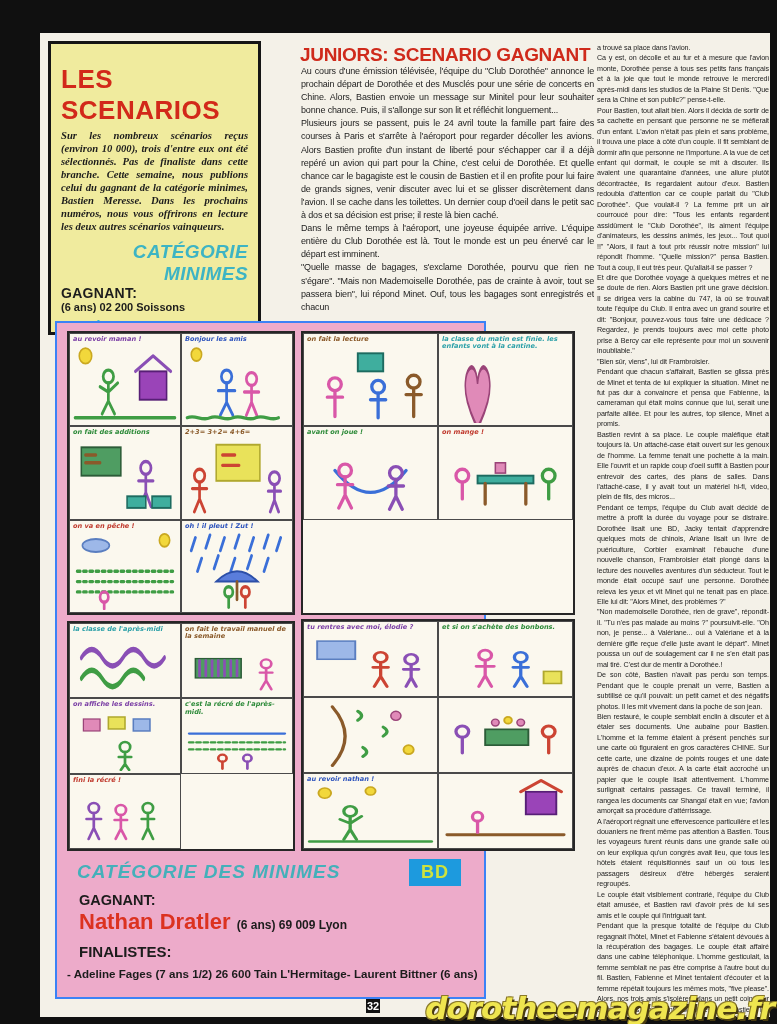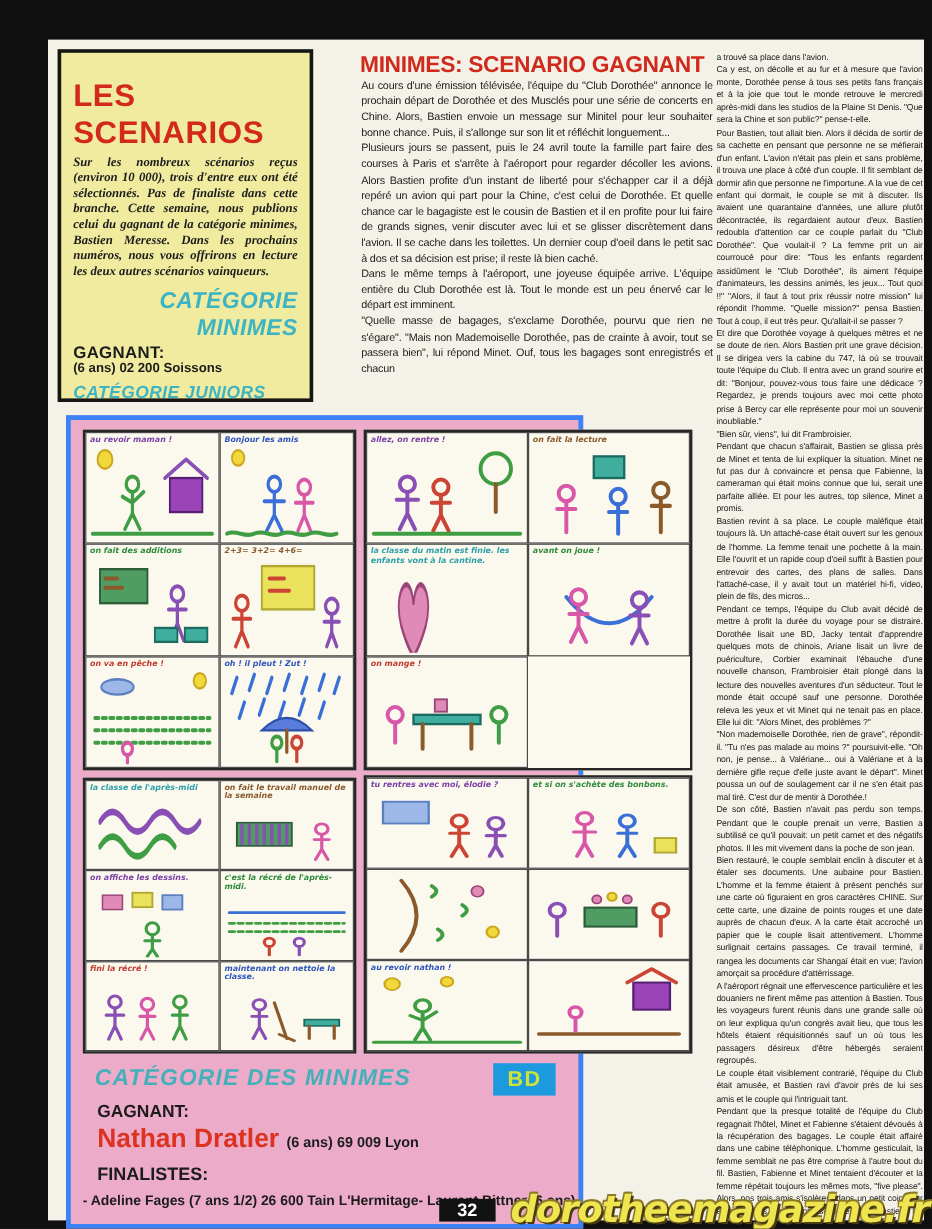--- a/index.html
+++ b/index.html
@@ -26,22 +26,22 @@
   
   .headline{position:absolute;left:260px;top:11px;font-size:19px;font-weight:bold;
         color:#cf2a1b;letter-spacing:-.3px;white-space:nowrap;}
   .col1{position:absolute;left:261px;top:32px;width:293px;height:273px;overflow:hidden;
         font-size:9px;line-height:13.1px;letter-spacing:-.15px;color:#1d1d1d;text-align:justify;}
   .col2{position:absolute;left:557px;top:10px;width:172px;height:976px;overflow:hidden;
         font-size:7.2px;line-height:10.45px;letter-spacing:-.1px;color:#1d1d1d;text-align:justify;}
   .col1 p,.col2 p{margin:0;}
 
   
-  .pinkbox{position:absolute;left:15px;top:313px;width:431px;height:678px;background:#edabca;
-        border:4px solid #3b82f6;box-sizing:border-box;}
+  .pinkbox{position:absolute;left:15px;top:288px;width:431px;height:678px;background:#edabca;
+        border:2px solid #3b82f6;box-sizing:border-box;}
   .drawing{position:absolute;background:#fbf8ee;border:2px solid #262626;
         display:grid;grid-template-columns:1fr 1fr;box-sizing:border-box;}
   .dr-tl{left:10px;top:8px;width:228px;height:284px;grid-template-rows:1fr 1fr 1fr;}
   .dr-tr{left:244px;top:8px;width:274px;height:284px;grid-template-rows:1fr 1fr 1fr;}
   .dr-bl{left:10px;top:298px;width:228px;height:230px;grid-template-rows:1fr 1fr 1fr;}
   .dr-br{left:244px;top:296px;width:274px;height:232px;grid-template-rows:1fr 1fr 1fr;}
   .panel{border:1px solid #4a4a4a;display:flex;flex-direction:column;min-height:0;min-width:0;
         padding:2px 3px;overflow:hidden;}
   .caption{flex:none;font-size:6.6px;line-height:7.4px;font-style:italic;font-weight:bold;
         font-family:"DejaVu Sans",sans-serif;}
@@ -68,21 +68,21 @@
         color:#cfe23c;font-size:18px;font-weight:bold;display:flex;align-items:center;
         justify-content:center;letter-spacing:1px;}
   .bd-gagnant{position:absolute;left:22px;top:569px;font-size:14.5px;font-weight:bold;color:#1c1c1c;}
   .bd-winner{position:absolute;left:22px;top:586px;font-size:22px;font-weight:bold;color:#dc3220;}
   .bd-winner .details{font-size:12px;color:#1c1c1c;}
   .bd-final-label{position:absolute;left:22px;top:620px;font-size:15px;font-weight:bold;color:#1c1c1c;}
   .bd-finalists{position:absolute;left:10px;top:644px;font-size:11.6px;font-weight:bold;color:#1c1c1c;}
 
   
   .page-num{position:absolute;left:366px;top:999px;background:#121212;color:#fff;
-        font-size:15px;font-weight:bold;padding:1px 15px;}
+        font-size:11px;font-weight:bold;padding:1px 1px;}
   .watermark{position:absolute;right:3px;bottom:-2px;font-family:"DejaVu Sans",sans-serif;
         font-size:31px;font-weight:bold;font-style:italic;color:#efe54f;letter-spacing:-1px;
         text-shadow:2px 2px 0 #4a3c10,-1px -1px 0 #8a7a2a,1px -1px 0 #8a7a2a,-1px 1px 0 #8a7a2a;
         white-space:nowrap;}
 </style>
 </head>
 <body>
 
 <div class="stage">
   <div class="sheet">
@@ -99,21 +99,21 @@
 
       <div class="cat-block cat-rest">
         <div class="cat-label">CATÉGORIE JUNIORS</div>
         <div class="gagnant">GAGNANT:</div>
         <div><span class="winner-small">Corinne Lespagnol</span>
              <span class="details">(12 ans) 91 720 Valpuiseaux</span></div>
       </div>
 
     </div>
 
-    <div class="headline">MINIMES: SCENARIO GAGNANT</div>
+    <div class="headline">JUNIORS: SCENARIO GAGNANT</div>
     <div class="col1">
       <p>Au cours d'une émission télévisée, l'équipe du "Club Dorothée" annonce le prochain départ de Dorothée et des Musclés pour une série de concerts en Chine. Alors, Bastien envoie un message sur Minitel pour leur souhaiter bonne chance. Puis, il s'allonge sur son lit et réfléchit longuement...</p>
       <p>Plusieurs jours se passent, puis le 24 avril toute la famille part faire des courses à Paris et s'arrête à l'aéroport pour regarder décoller les avions. Alors Bastien profite d'un instant de liberté pour s'échapper car il a déjà repéré un avion qui part pour la Chine, c'est celui de Dorothée. Et quelle chance car le bagagiste est le cousin de Bastien et il en profite pour lui faire de grands signes, venir discuter avec lui et se glisser discrètement dans l'avion. Il se cache dans les toilettes. Un dernier coup d'oeil dans le petit sac à dos et sa décision est prise; il reste là bien caché.</p>
       <p>Dans le même temps à l'aéroport, une joyeuse équipée arrive. L'équipe entière du Club Dorothée est là. Tout le monde est un peu énervé car le départ est imminent.</p>
       <p>"Quelle masse de bagages, s'exclame Dorothée, pourvu que rien ne s'égare". "Mais non Mademoiselle Dorothée, pas de crainte à avoir, tout se passera bien", lui répond Minet. Ouf, tous les bagages sont enregistrés et chacun</p>
     </div>
     <div class="col2">
       <p>a trouvé sa place dans l'avion.</p>
       <p>Ca y est, on décolle et au fur et à mesure que l'avion monte, Dorothée pense à tous ses petits fans français et à la joie que tout le monde retrouve le mercredi après-midi dans les studios de la Plaine St Denis. "Que sera la Chine et son public?" pense-t-elle.</p>
       <p>Pour Bastien, tout allait bien. Alors il décida de sortir de sa cachette en pensant que personne ne se méfierait d'un enfant. L'avion n'était pas plein et sans problème, il trouva une place à côté d'un couple. Il fit semblant de dormir afin que personne ne l'importune. A la vue de cet enfant qui dormait, le couple se mit à discuter. Ils avaient une quarantaine d'années, une allure plutôt décontractée, ils regardaient autour d'eux. Bastien redoubla d'attention car ce couple parlait du "Club Dorothée". Que voulait-il ? La femme prit un air courroucé pour dire: "Tous les enfants regardent assidûment le "Club Dorothée", ils aiment l'équipe d'animateurs, les dessins animés, les jeux... Tout quoi !!" "Alors, il faut à tout prix réussir notre mission" lui répondit l'homme. "Quelle mission?" pensa Bastien. Tout à coup, il eut très peur. Qu'allait-il se passer ?</p>
@@ -214,36 +214,20 @@
             <g class="d s-red">
                 <circle cx="58" cy="48" r="4"></circle>
                 <path d="M58 52v8"></path>
               </g>
           </svg>
         </div>
       </div>
 
       <div class="drawing dr-tr">
         <div class="panel">
-          <div class="caption cap-purple">allez, on rentre !</div>
-          <svg viewBox="0 0 100 62" preserveAspectRatio="none">
-            <circle cx="82" cy="16" r="10" class="d s-green" fill="#bfe07a"></circle>
-            <path d="M82 26v18" class="d s-brown"></path>
-            <g class="d s-purple">
-                <circle cx="24" cy="26" r="5"></circle>
-                <path d="M24 31v14M17 36h14M24 45l-5 10M24 45l5 10"></path>
-              </g>
-            <g class="d s-red">
-                <circle cx="46" cy="28" r="5"></circle>
-                <path d="M46 33v13M40 38h12M46 46l-5 10M46 46l5 10"></path>
-              </g>
-            <path d="M2 58h96" class="d s-green"></path>
-          </svg>
-        </div>
-        <div class="panel">
           <div class="caption cap-brown">on fait la lecture</div>
           <svg viewBox="0 0 100 62" preserveAspectRatio="none">
             <rect x="40" y="8" width="20" height="14" class="f-desk"></rect>
             <g class="d s-pink">
                 <circle cx="22" cy="32" r="5"></circle>
                 <path d="M22 37v12M16 42h12M22 49v8"></path>
               </g>
             <g class="d s-blue">
                 <circle cx="56" cy="34" r="5"></circle>
                 <path d="M56 39v12M50 44h12M56 51v7"></path>
@@ -346,32 +330,20 @@
                 <path d="M20 29v15M13 35h14M20 44l-5 11M20 44l5 11"></path>
               </g>
             <g class="d s-pink">
                 <circle cx="46" cy="26" r="5"></circle>
                 <path d="M46 31v14M40 36h12M46 45l-5 10M46 45l5 10"></path>
               </g>
             <g class="d s-green">
                 <circle cx="72" cy="24" r="5"></circle>
                 <path d="M72 29v15M66 35h12M72 44l-5 11M72 44l5 11"></path>
               </g>
-          </svg>
-        </div>
-        <div class="panel">
-          <div class="caption cap-blue">maintenant on nettoie la classe.</div>
-          <svg viewBox="0 0 100 62" preserveAspectRatio="none">
-            <g class="d s-purple">
-                <circle cx="28" cy="22" r="5"></circle>
-                <path d="M28 27v16M22 33h12M28 43l-5 11M28 43l5 11"></path>
-              </g>
-            <path d="M40 20l10 34M44 50l12 6" class="d s-brown"></path>
-            <rect x="64" y="36" width="28" height="6" class="f-desk"></rect>
-            <path d="M68 42v12M88 42v12" class="d s-brown"></path>
           </svg>
         </div>
       </div>
 
       <div class="drawing dr-br">
         <div class="panel">
           <div class="caption cap-purple">tu rentres avec moi, élodie ?</div>
           <svg viewBox="0 0 100 62" preserveAspectRatio="none">
             <rect x="8" y="10" width="30" height="18" class="f-cloud"></rect>
             <g class="d s-red">

